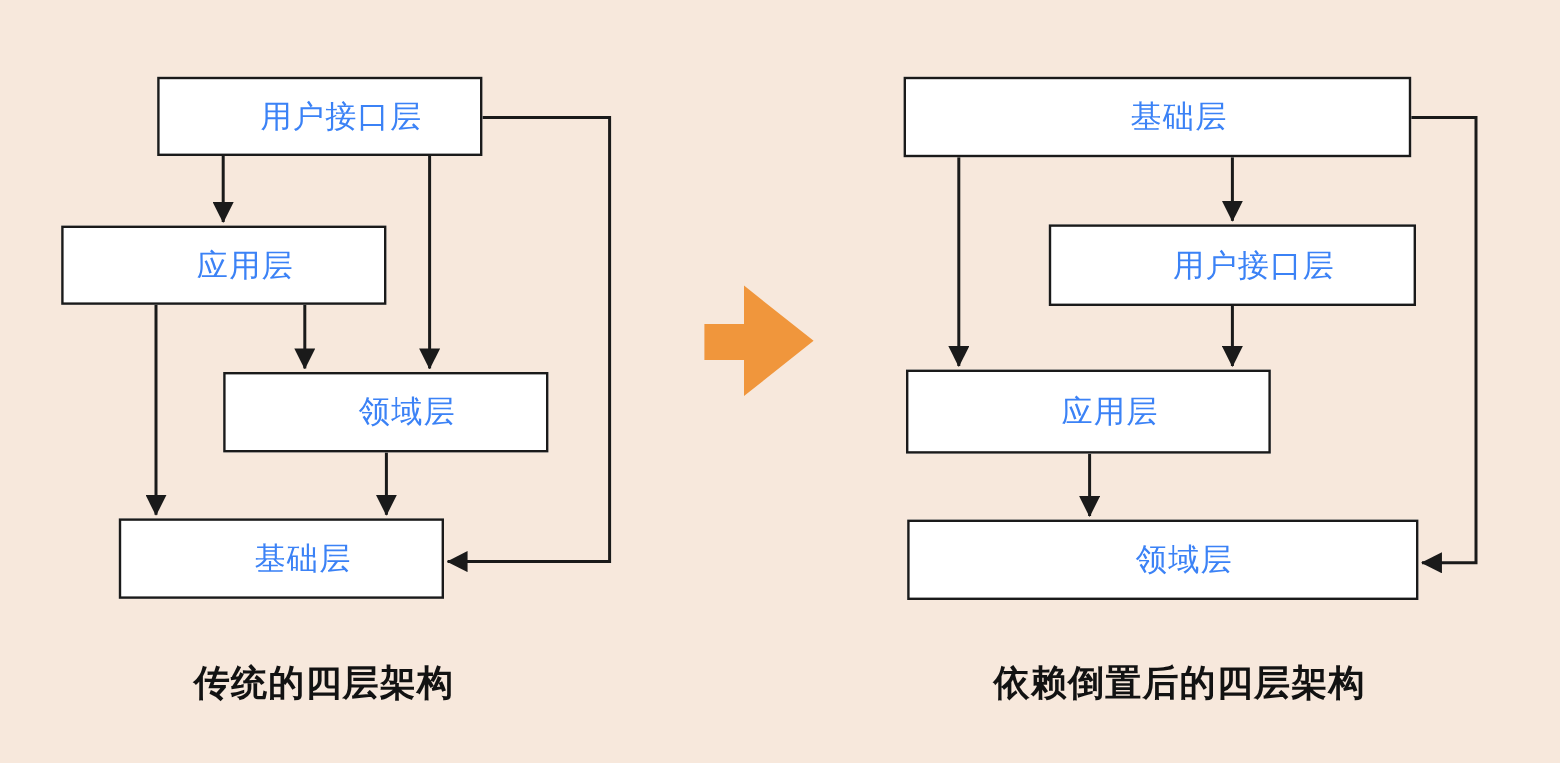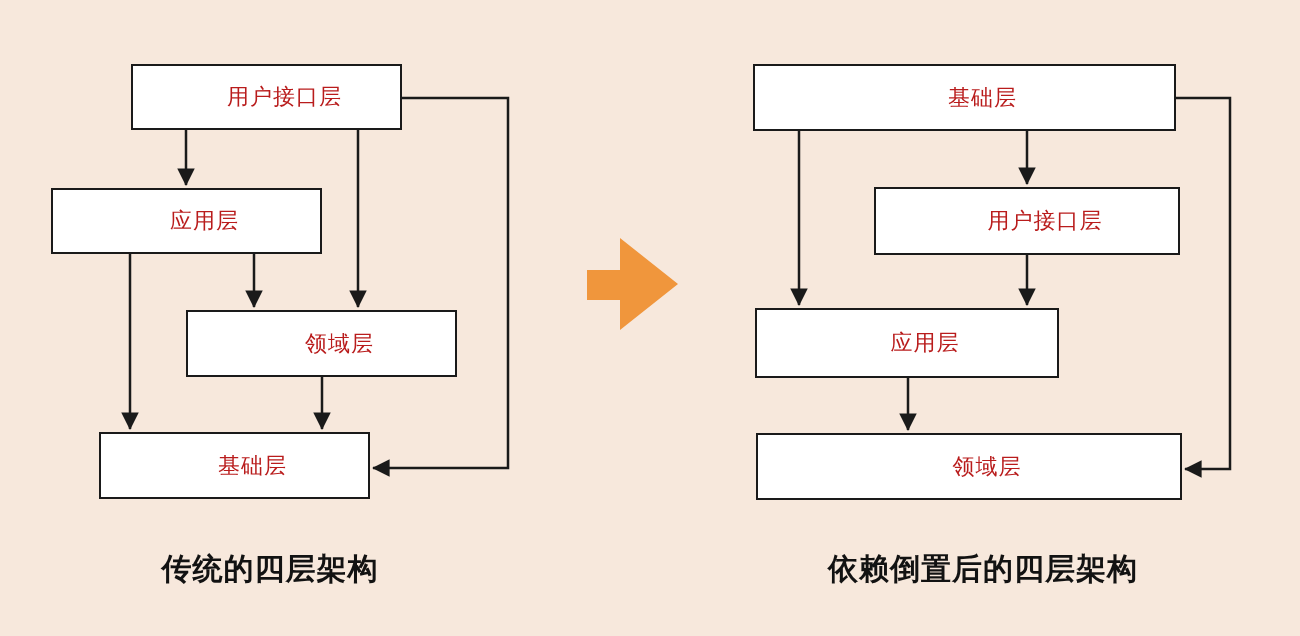--- a/index.html
+++ b/index.html
@@ -20,23 +20,23 @@
     display:block;
   }
   .layer-box{
     position:absolute;
     box-sizing:border-box;
     background:#FFFFFF;
     border:2px solid #1A1A1A;
     display:flex;
     align-items:center;
     justify-content:center;
-    font-size:22px;
+    font-size:26px;
     letter-spacing:1px;
-    color:#b91c1c;
+    color:#3b82f6;
     padding-left:36px;
   }
   .caption{
     position:absolute;
     width:360px;
     text-align:center;
     font-size:30px;
     font-weight:bold;
     letter-spacing:1px;
     color:#121212;

